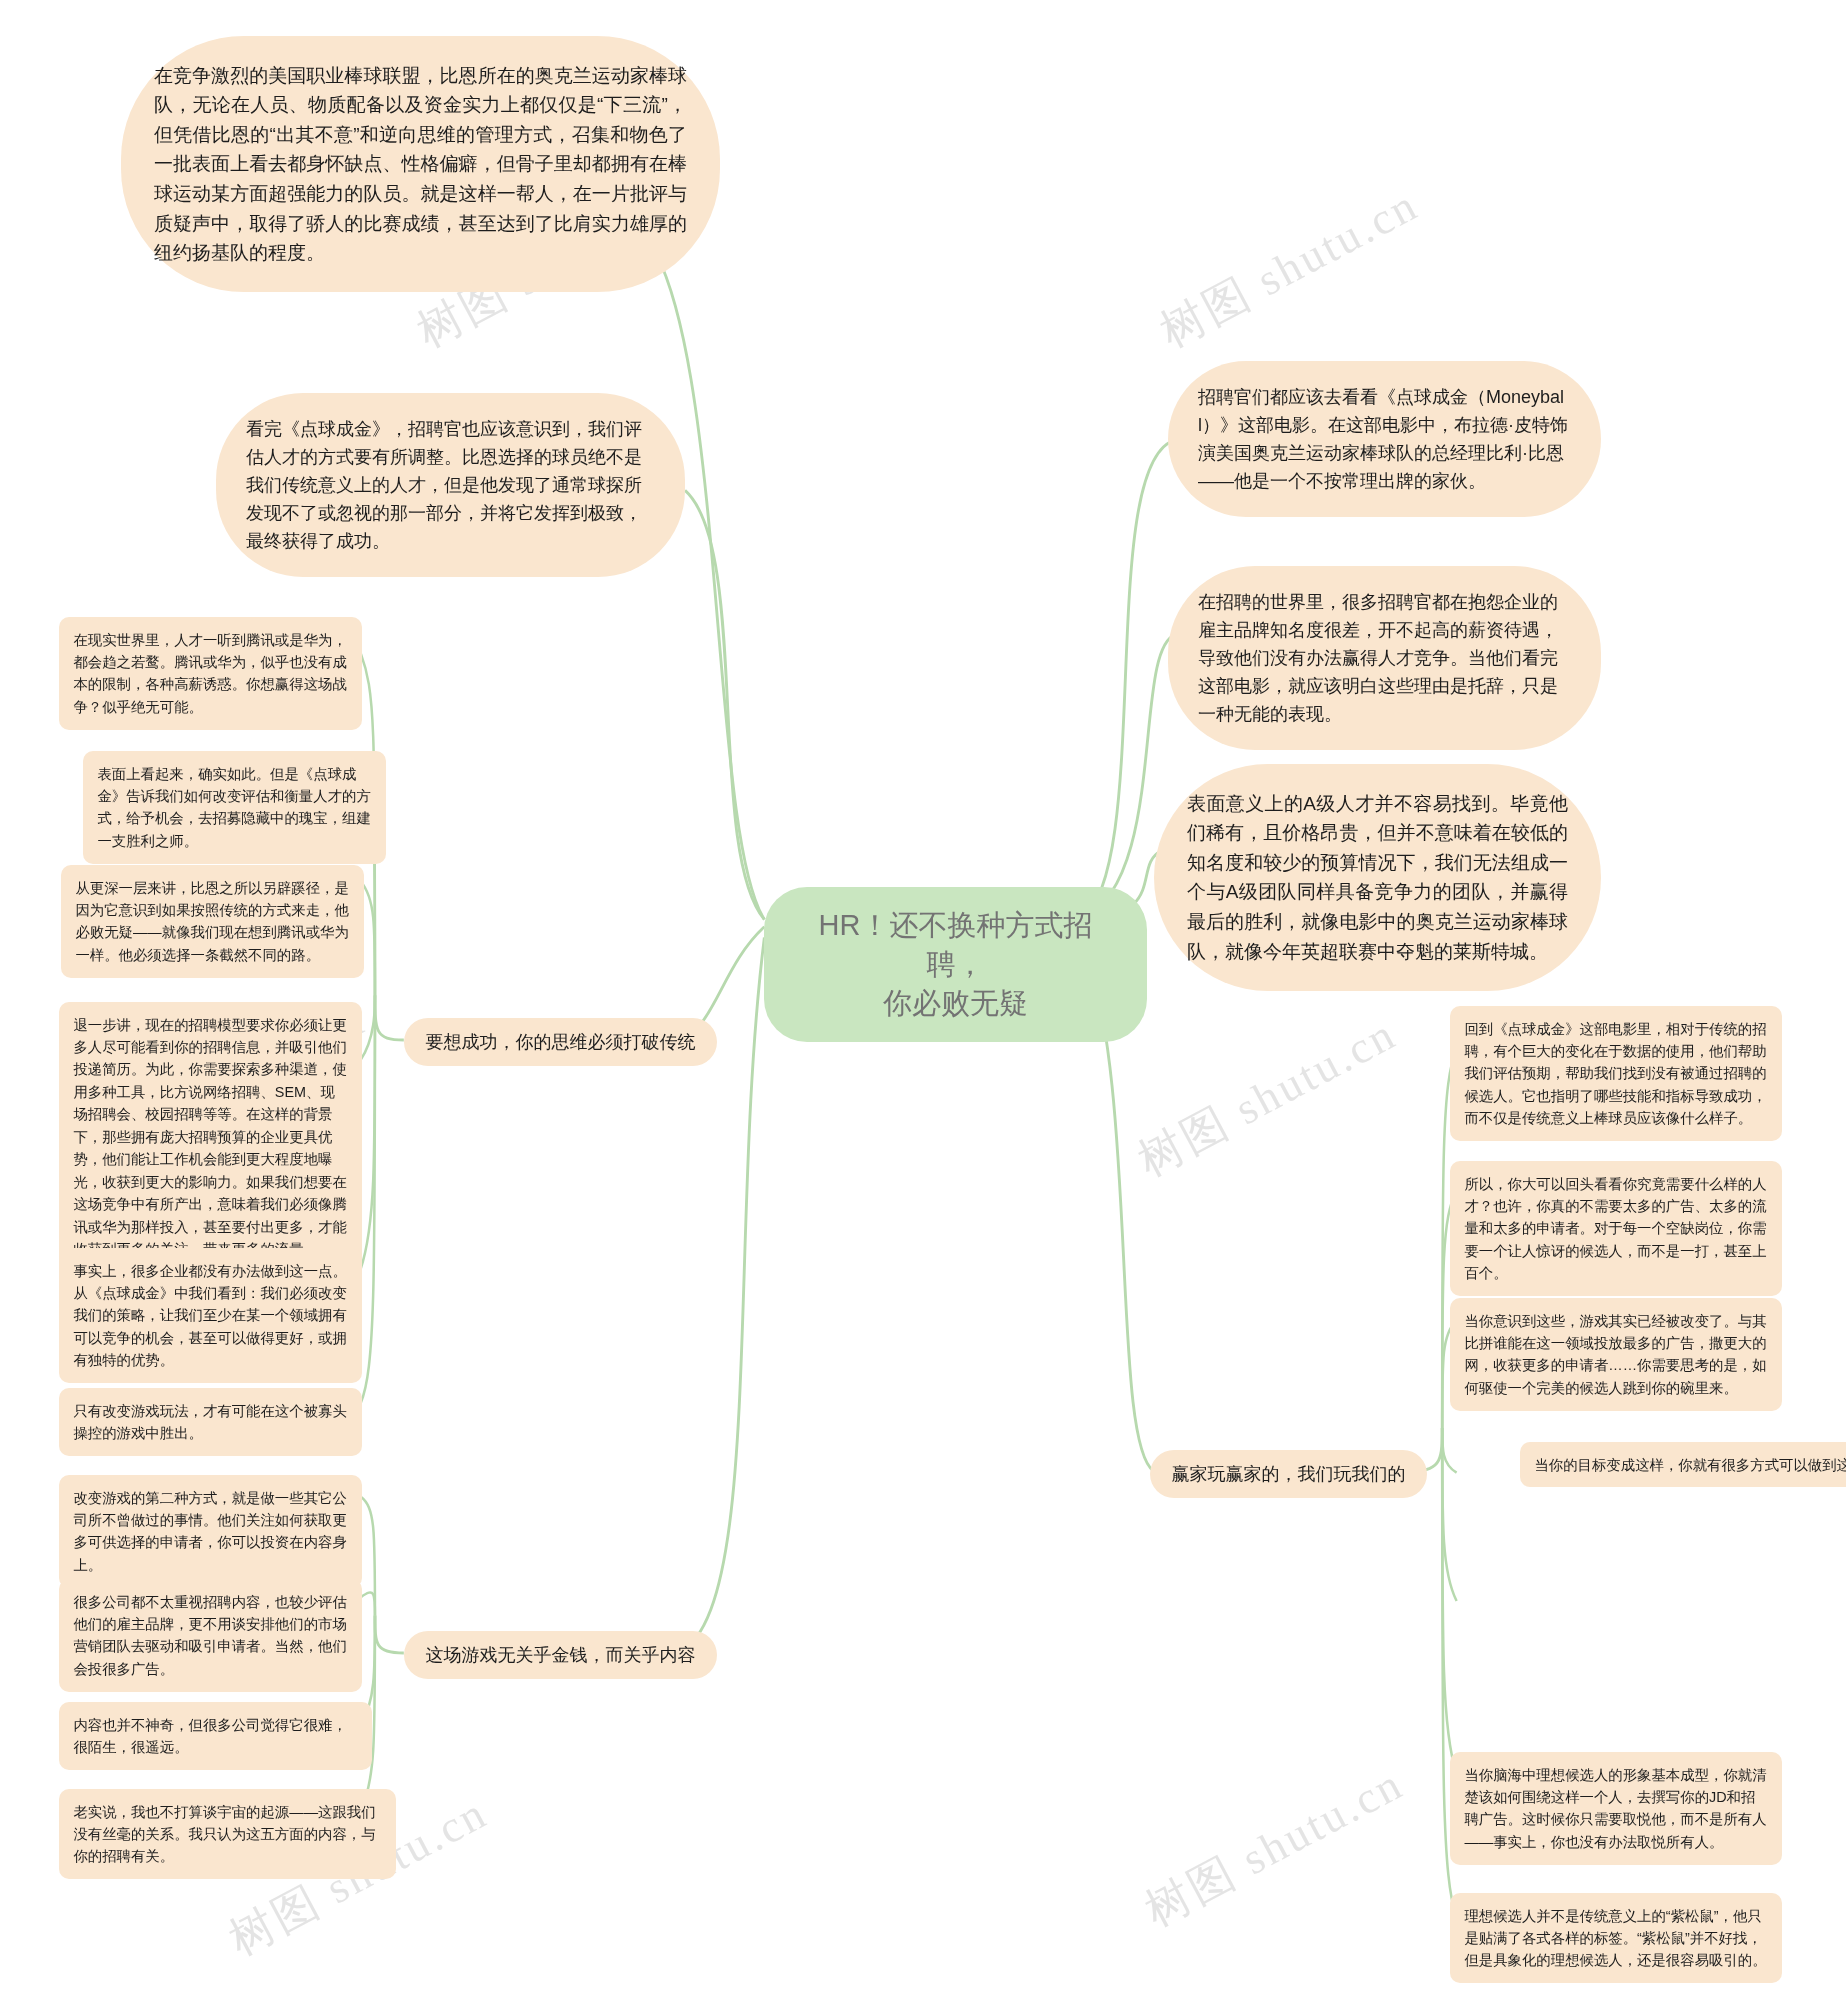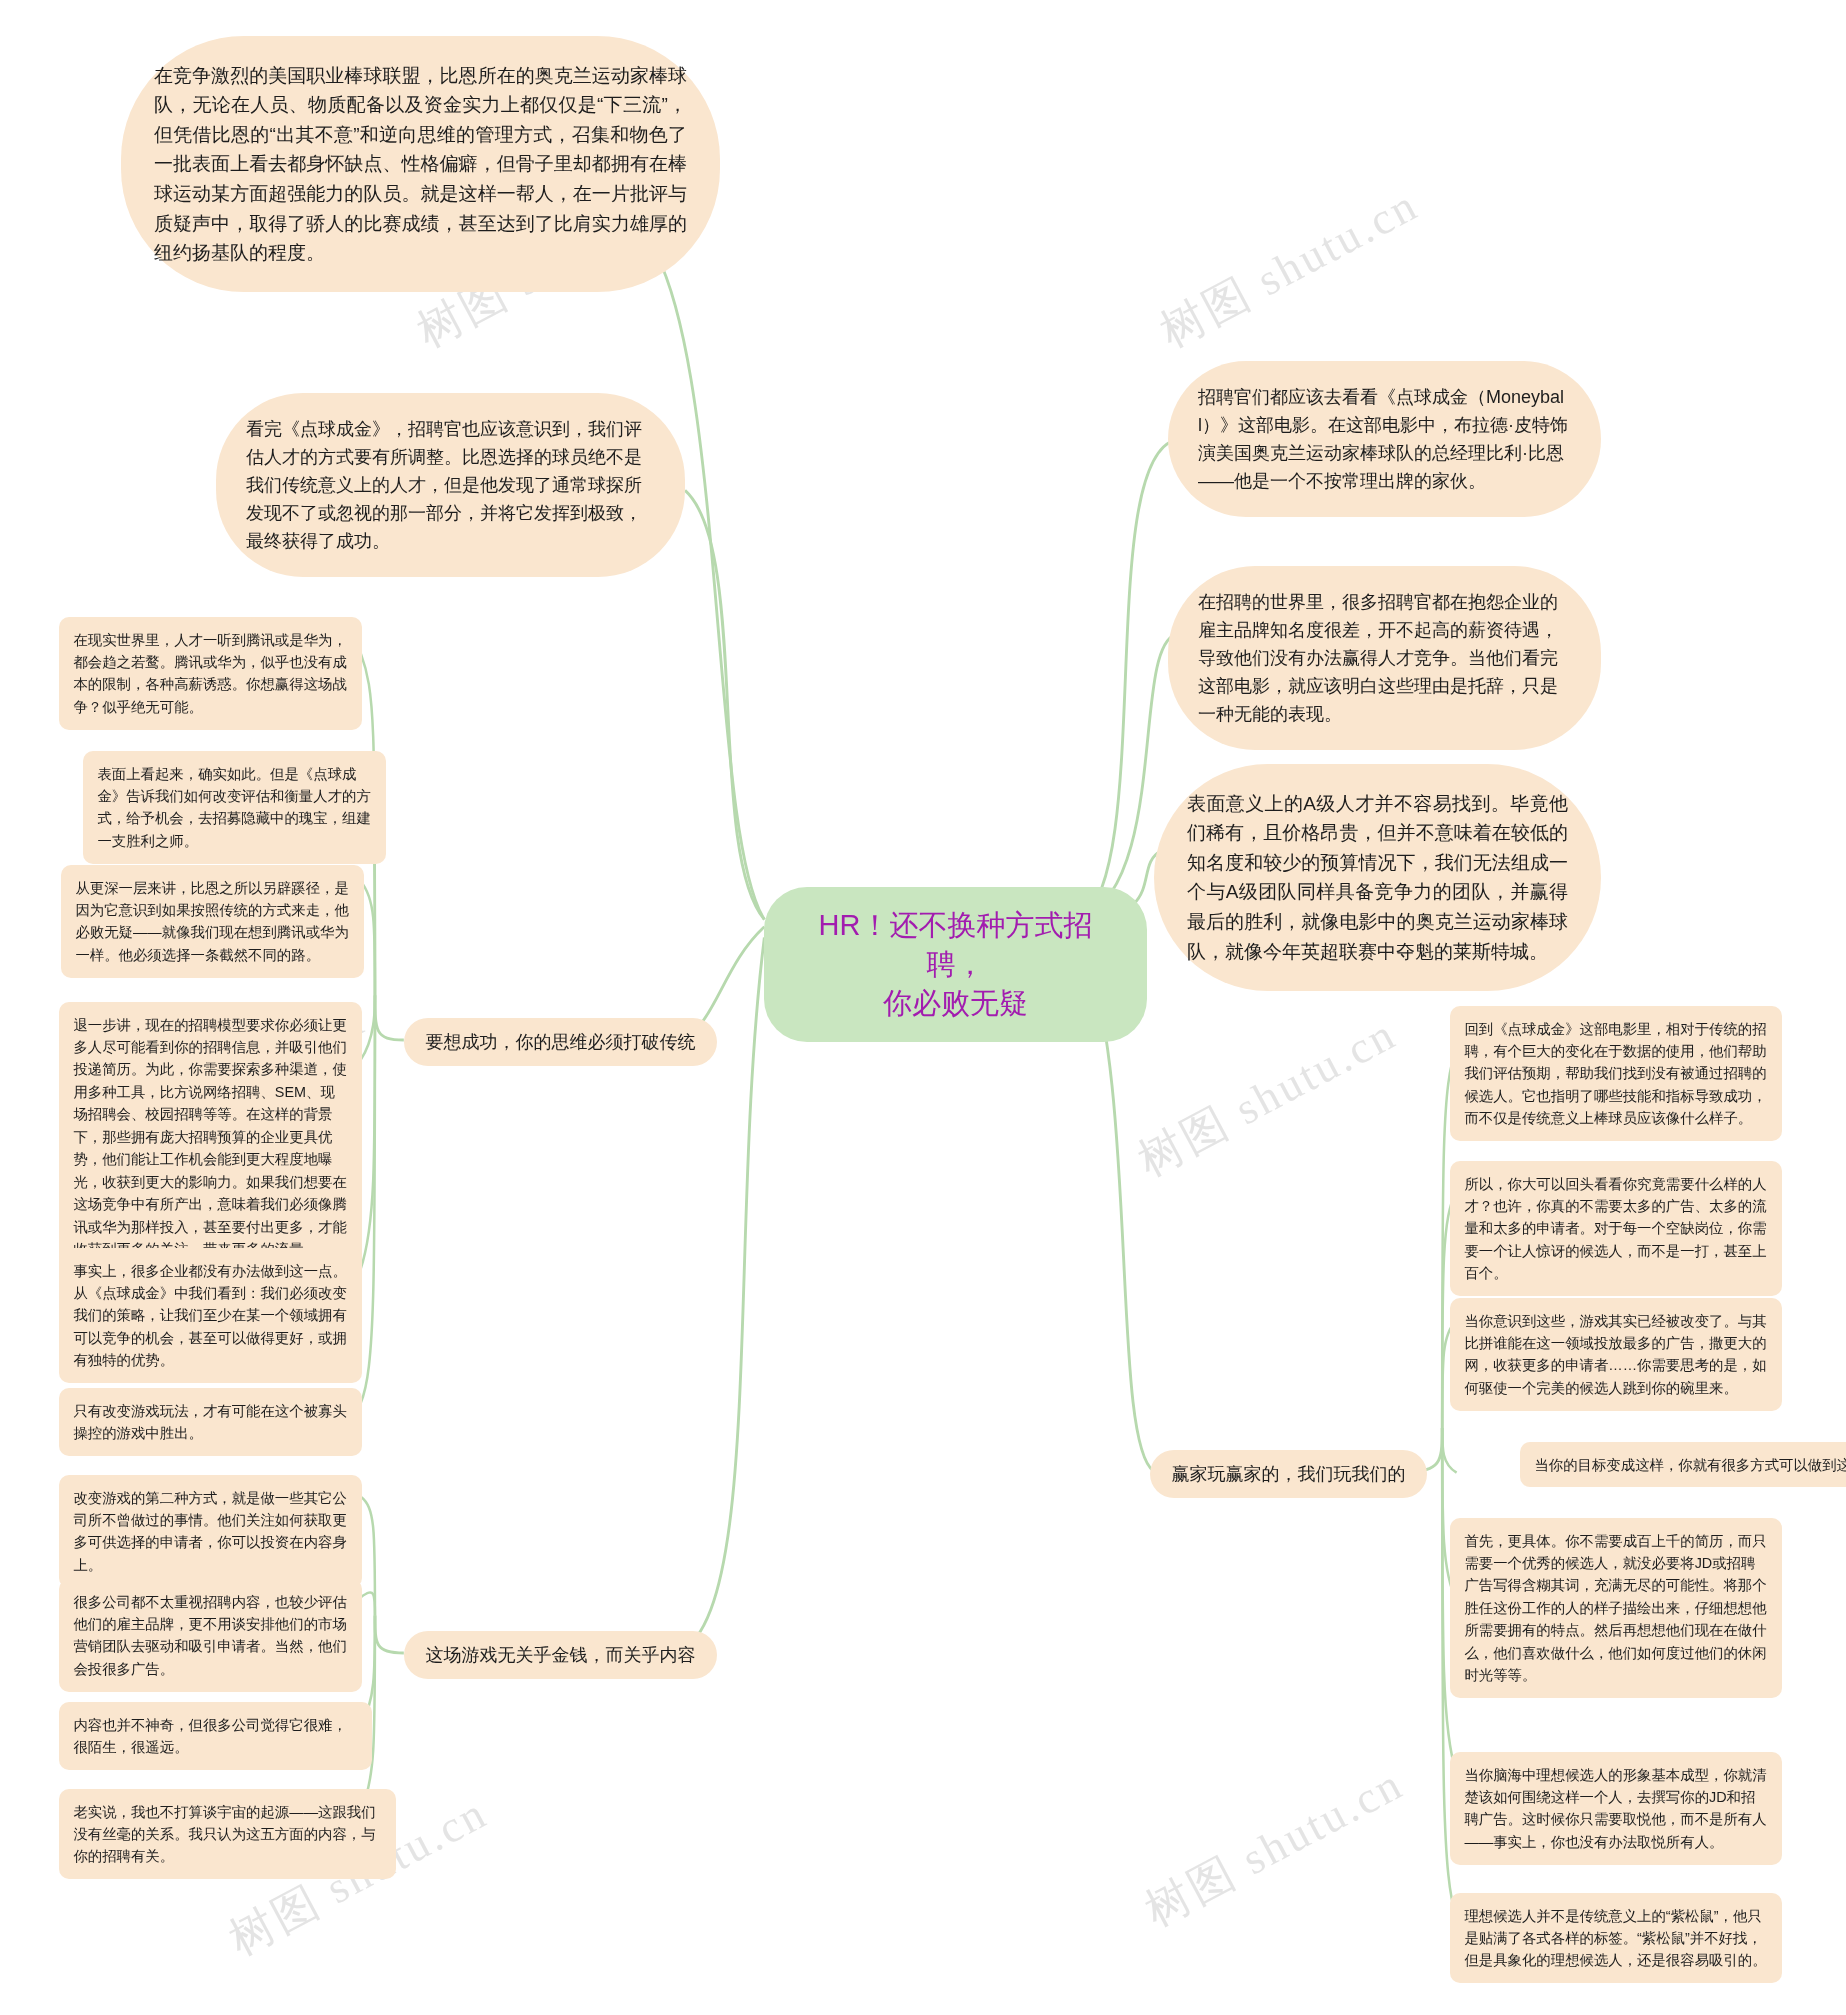--- a/index.html
+++ b/index.html
@@ -55,21 +55,21 @@
     border-radius:87px;
     padding:21.6px 30px;
     font-size:18px;
   }
   .root{
     position:absolute;
     background:#c9e6c0;
     border-radius:43px;
     padding:19px 33px;
     font-size:29px;
-    color:#a21caf;
+    color:#737373;
     text-align:center;
     line-height:1.35;
     white-space:pre-line;
   }
 </style>
 </head>
 <body>
 
 <div id="canvas">
 
@@ -167,20 +167,19 @@
   <div class="node n-leaf" style="left:59px;top:1789px;width:337px;">老实说，我也不打算谈宇宙的起源——这跟我们没有丝毫的关系。我只认为这五方面的内容，与你的招聘有关。</div>
 
   <div class="node n-leaf" style="left:1450px;top:1006px;width:332px;">回到《点球成金》这部电影里，相对于传统的招聘，有个巨大的变化在于数据的使用，他们帮助我们评估预期，帮助我们找到没有被通过招聘的候选人。它也指明了哪些技能和指标导致成功，而不仅是传统意义上棒球员应该像什么样子。</div>
 
   <div class="node n-leaf" style="left:1450px;top:1161px;width:332px;">所以，你大可以回头看看你究竟需要什么样的人才？也许，你真的不需要太多的广告、太多的流量和太多的申请者。对于每一个空缺岗位，你需要一个让人惊讶的候选人，而不是一打，甚至上百个。</div>
 
   <div class="node n-leaf" style="left:1450px;top:1298px;width:332px;">当你意识到这些，游戏其实已经被改变了。与其比拼谁能在这一领域投放最多的广告，撒更大的网，收获更多的申请者……你需要思考的是，如何驱使一个完美的候选人跳到你的碗里来。</div>
 
   <div class="node n-leaf" style="left:1520px;top:1442px;width:396px;">当你的目标变成这样，你就有很多方式可以做到这一点。</div>
 
-  <div class="node n-leaf" style="left:1450px;top:1518px;width:332px;">首先，更具体。你不需要成百上千的简历，而只需要一个优秀的候选人，就没必要将JD或招聘广告写得含糊其词，充满无尽的可能性。将那个胜任这份工作的人的样子描绘出来，仔细想想他所需要拥有的特点。然后再想想他们现在在做什么，他们喜欢做什么，他们如何度过他们的休闲时光等等。</div>
 
   <div class="node n-leaf" style="left:1450px;top:1752px;width:332px;">当你脑海中理想候选人的形象基本成型，你就清楚该如何围绕这样一个人，去撰写你的JD和招聘广告。这时候你只需要取悦他，而不是所有人——事实上，你也没有办法取悦所有人。</div>
 
   <div class="node n-leaf" style="left:1450px;top:1893px;width:332px;">理想候选人并不是传统意义上的“紫松鼠”，他只是贴满了各式各样的标签。“紫松鼠”并不好找，但是具象化的理想候选人，还是很容易吸引的。</div>
 
 </div>
 
 
 </body></html>

